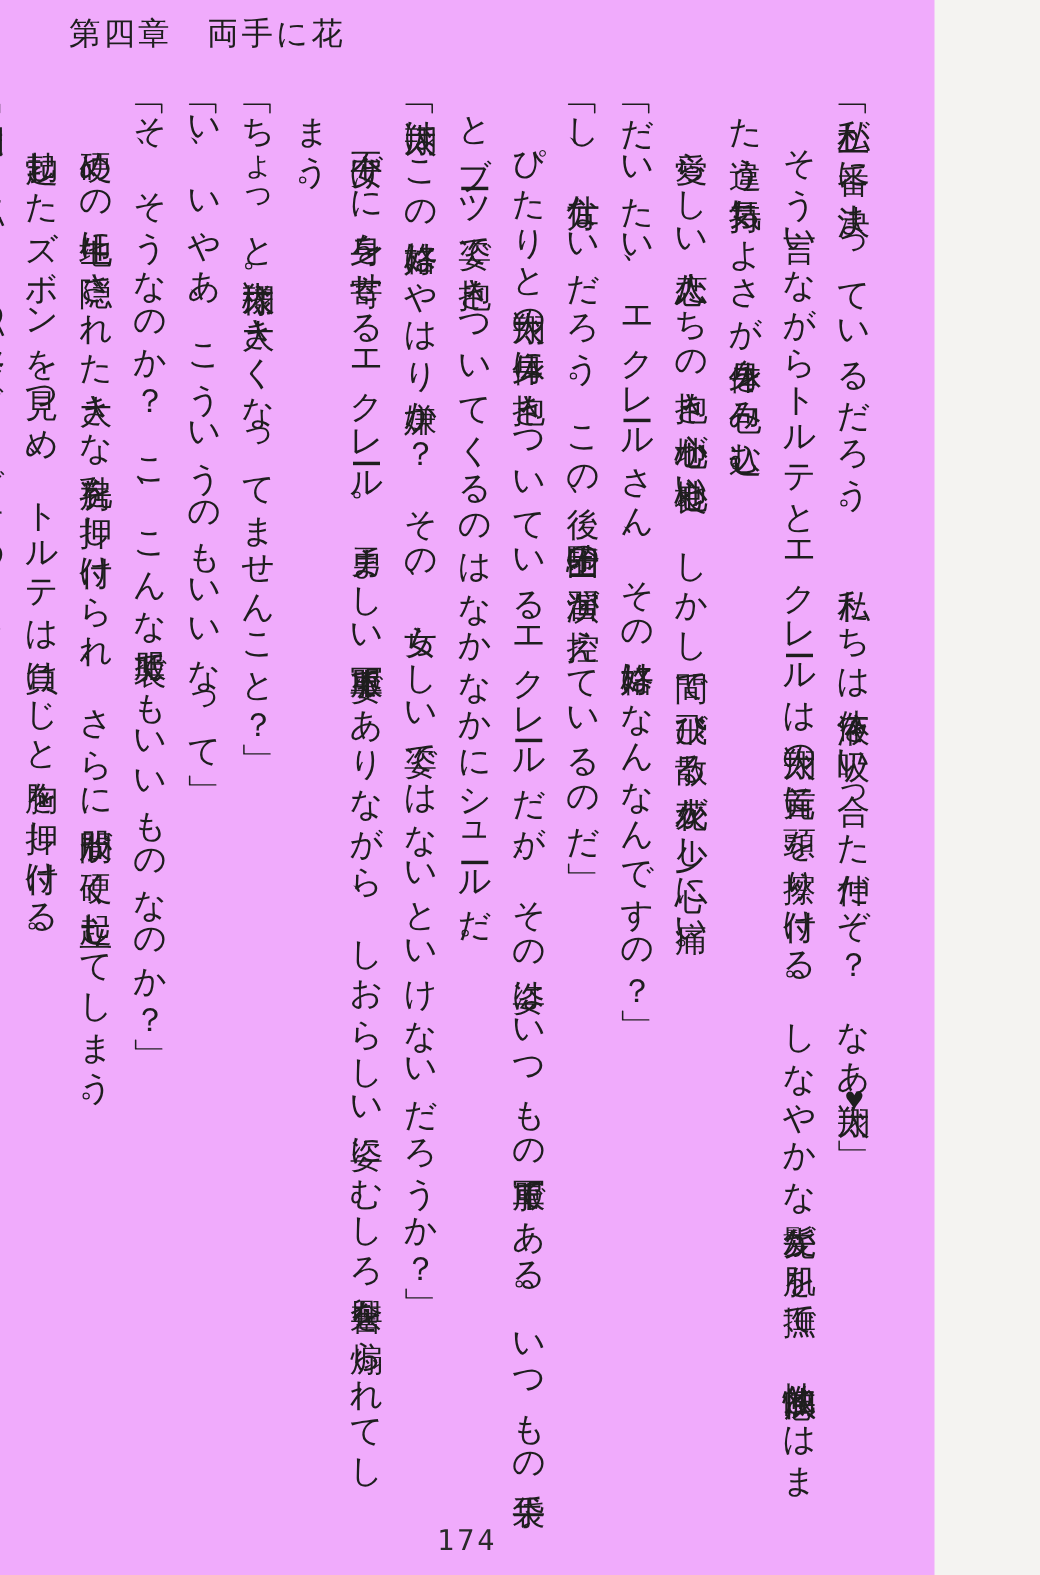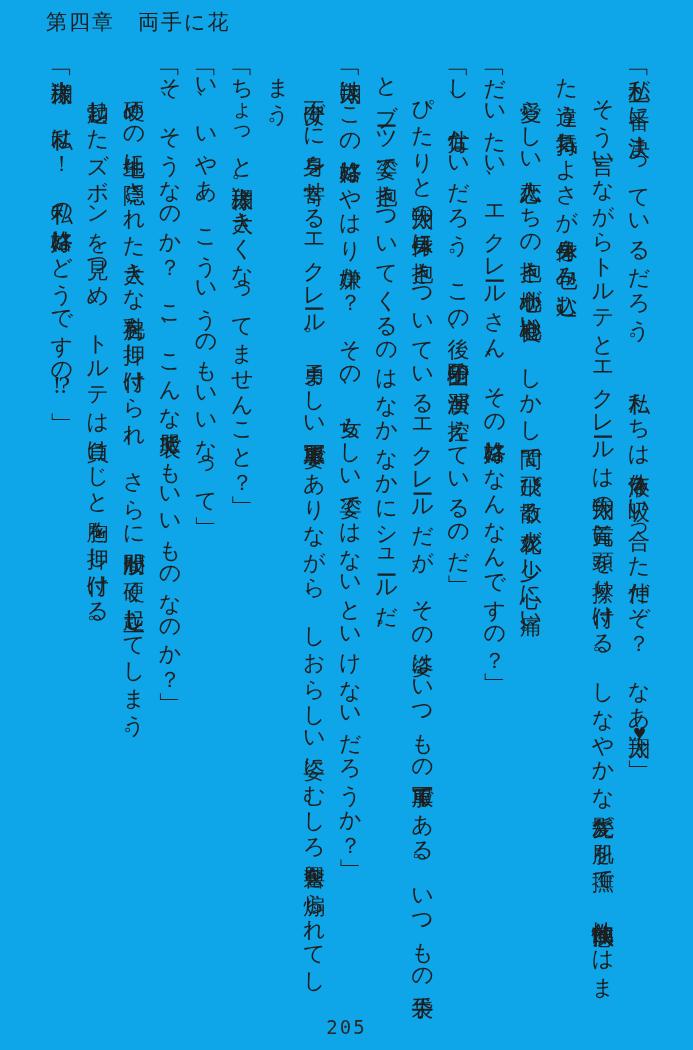--- a/index.html
+++ b/index.html
@@ -9,23 +9,23 @@
   body {
     width: 693px;
     height: 1050px;
     background: #f4f3f1;
     font-family: "Liberation Serif", "DejaVu Serif", serif;
     color: #1e1e1e;
     overflow: hidden;
   }
   .page {
     position: relative;
-    width: 693px;
+    width: 623px;
     height: 1050px;
-    background: #0ea5e9;
+    background: #f0abfc;
   }
   .chapter-header {
     position: absolute;
     top: 8px;
     left: 46px;
     font-size: 21px;
     letter-spacing: 2px;
     white-space: nowrap;
   }
   .text-body {
@@ -75,15 +75,15 @@
     <p>「翔太はこの格好はやはり嫌か？　その、女らしい姿ではないといけないだろうか？」</p>
     <p class="indent">不安げに身を寄せるエクレール。勇ましい軍服姿でありながら、しおらしい姿にむしろ興奮を煽られてしまう。</p>
     <p>「ちょっと翔太様。大きくなってませんこと？」</p>
     <p>「い、いやあ、こういうのもいいなって」</p>
     <p>「そ、そうなのか？　こ、こんな服装でもいいものなのか？」</p>
     <p class="indent">硬めの生地に隠された大きな乳房を押し付けられ、さらに股間が硬く起立してしまう。</p>
     <p class="indent">勃起したズボンを見つめ、トルテは負けじと胸を押し付ける。</p>
     <p>「翔太様！　私は！　私の格好はどうですの⁉」</p>
   </div>
 
-  <div class="page-number">205</div>
+  <div class="page-number">174</div>
 
 </div>
 
 </body></html>

